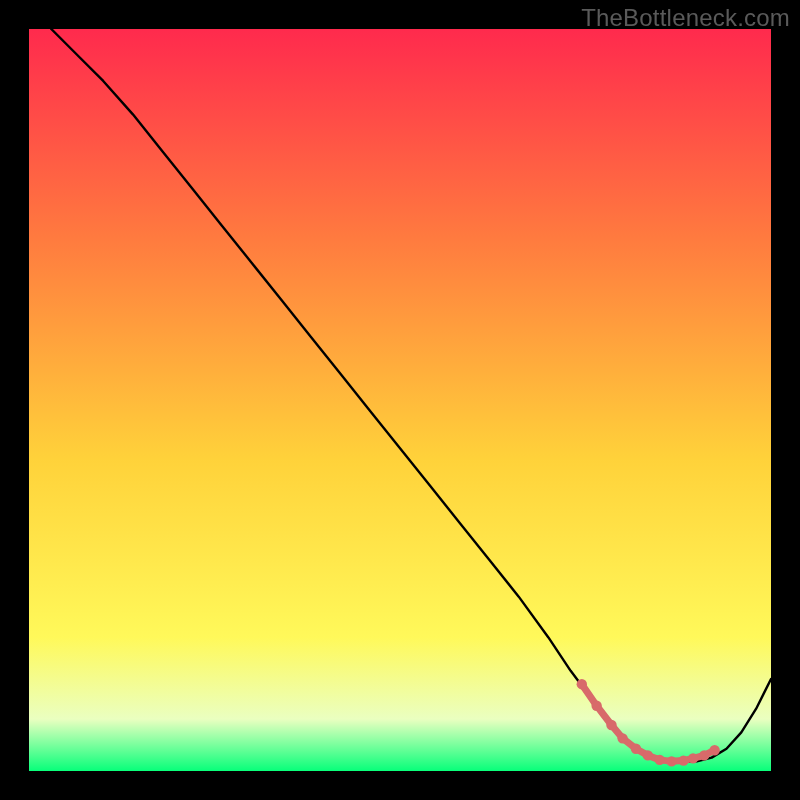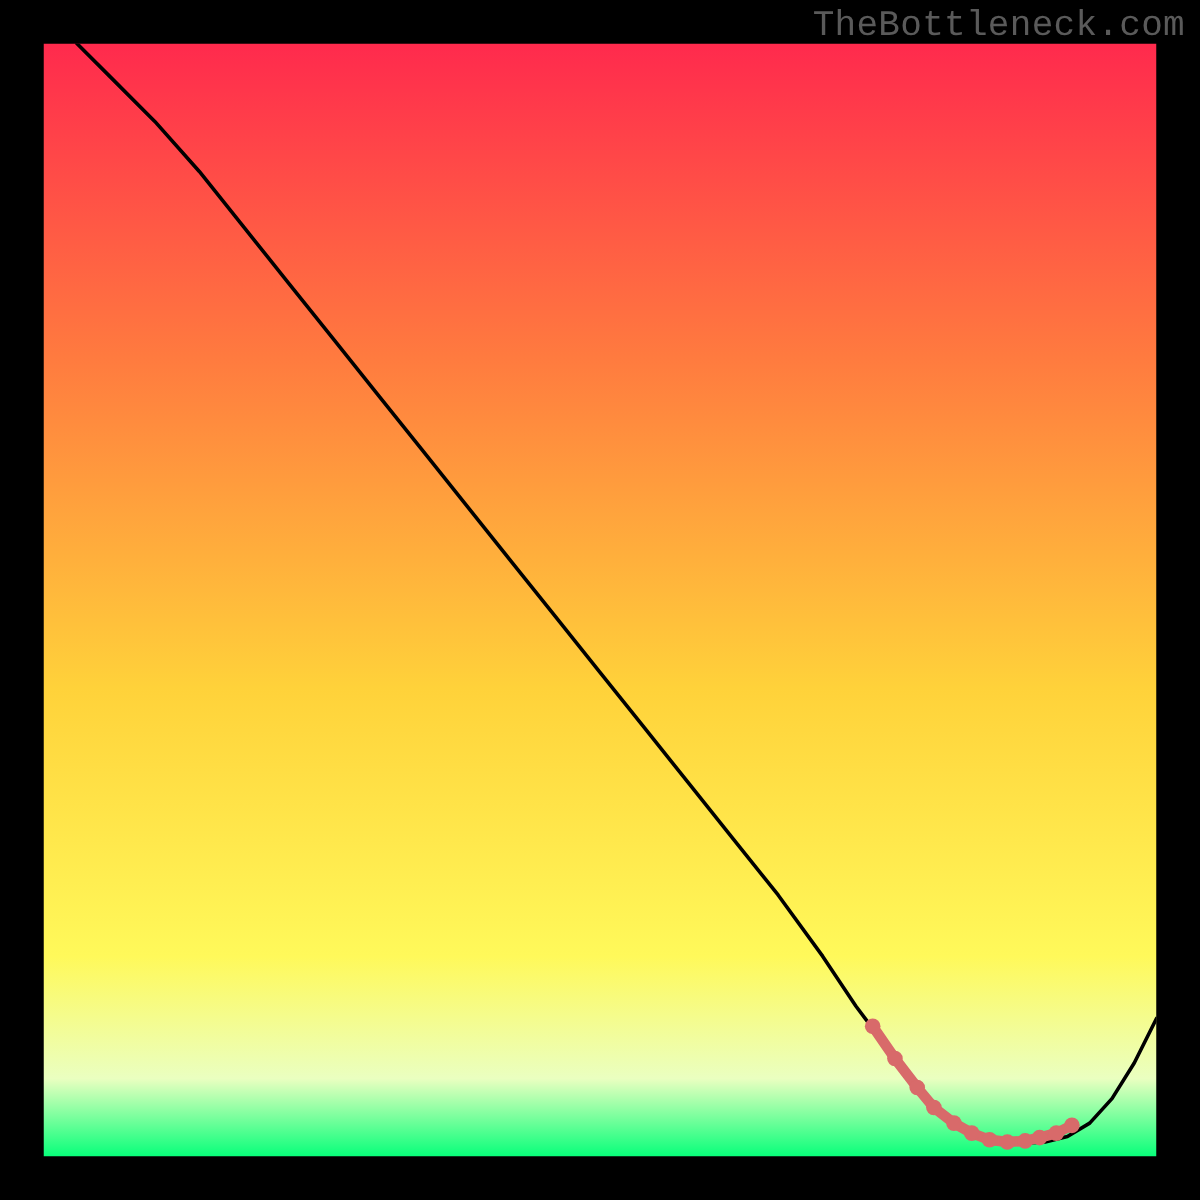--- a/index.html
+++ b/index.html
@@ -3,21 +3,21 @@
 <meta charset="utf-8">
 <style>
 * { margin: 0; padding: 0; box-sizing: border-box; }
 html, body { width: 800px; height: 800px; overflow: hidden; background: #000; }
 .stage { position: relative; width: 800px; height: 800px; background: #000; }
 .watermark {
   position: absolute;
   top: 4px;
   right: 10px;
   color: #5a5a5a;
-  font-family: Liberation Mono, monospace;
+  font-family: Liberation Sans, sans-serif;
   font-size: 24px;
   font-weight: 400;
   letter-spacing: 0.2px;
 }
 .plot {
   position: absolute;
   left: 29px;
   top: 29px;
   width: 742px;
   height: 742px;

